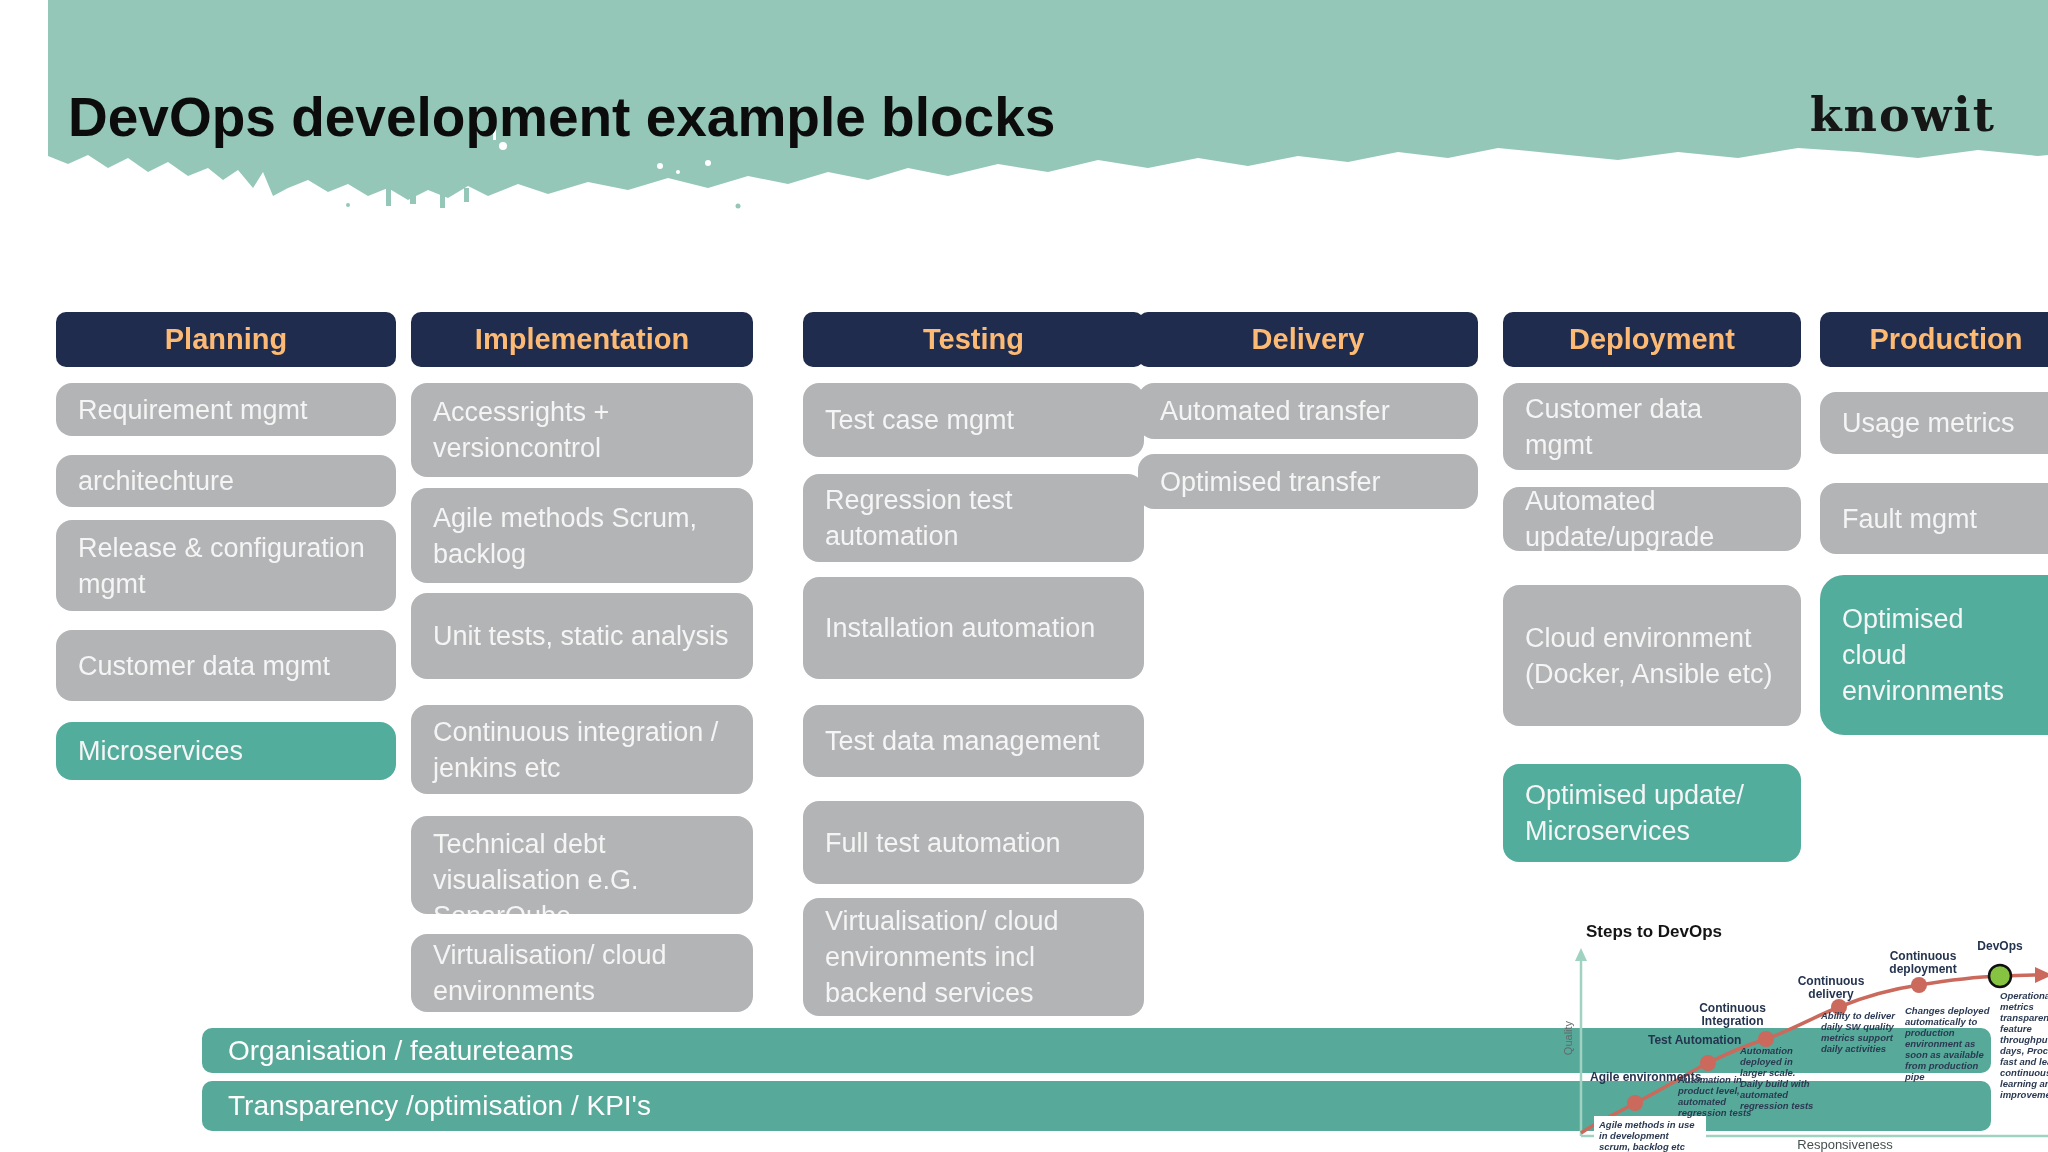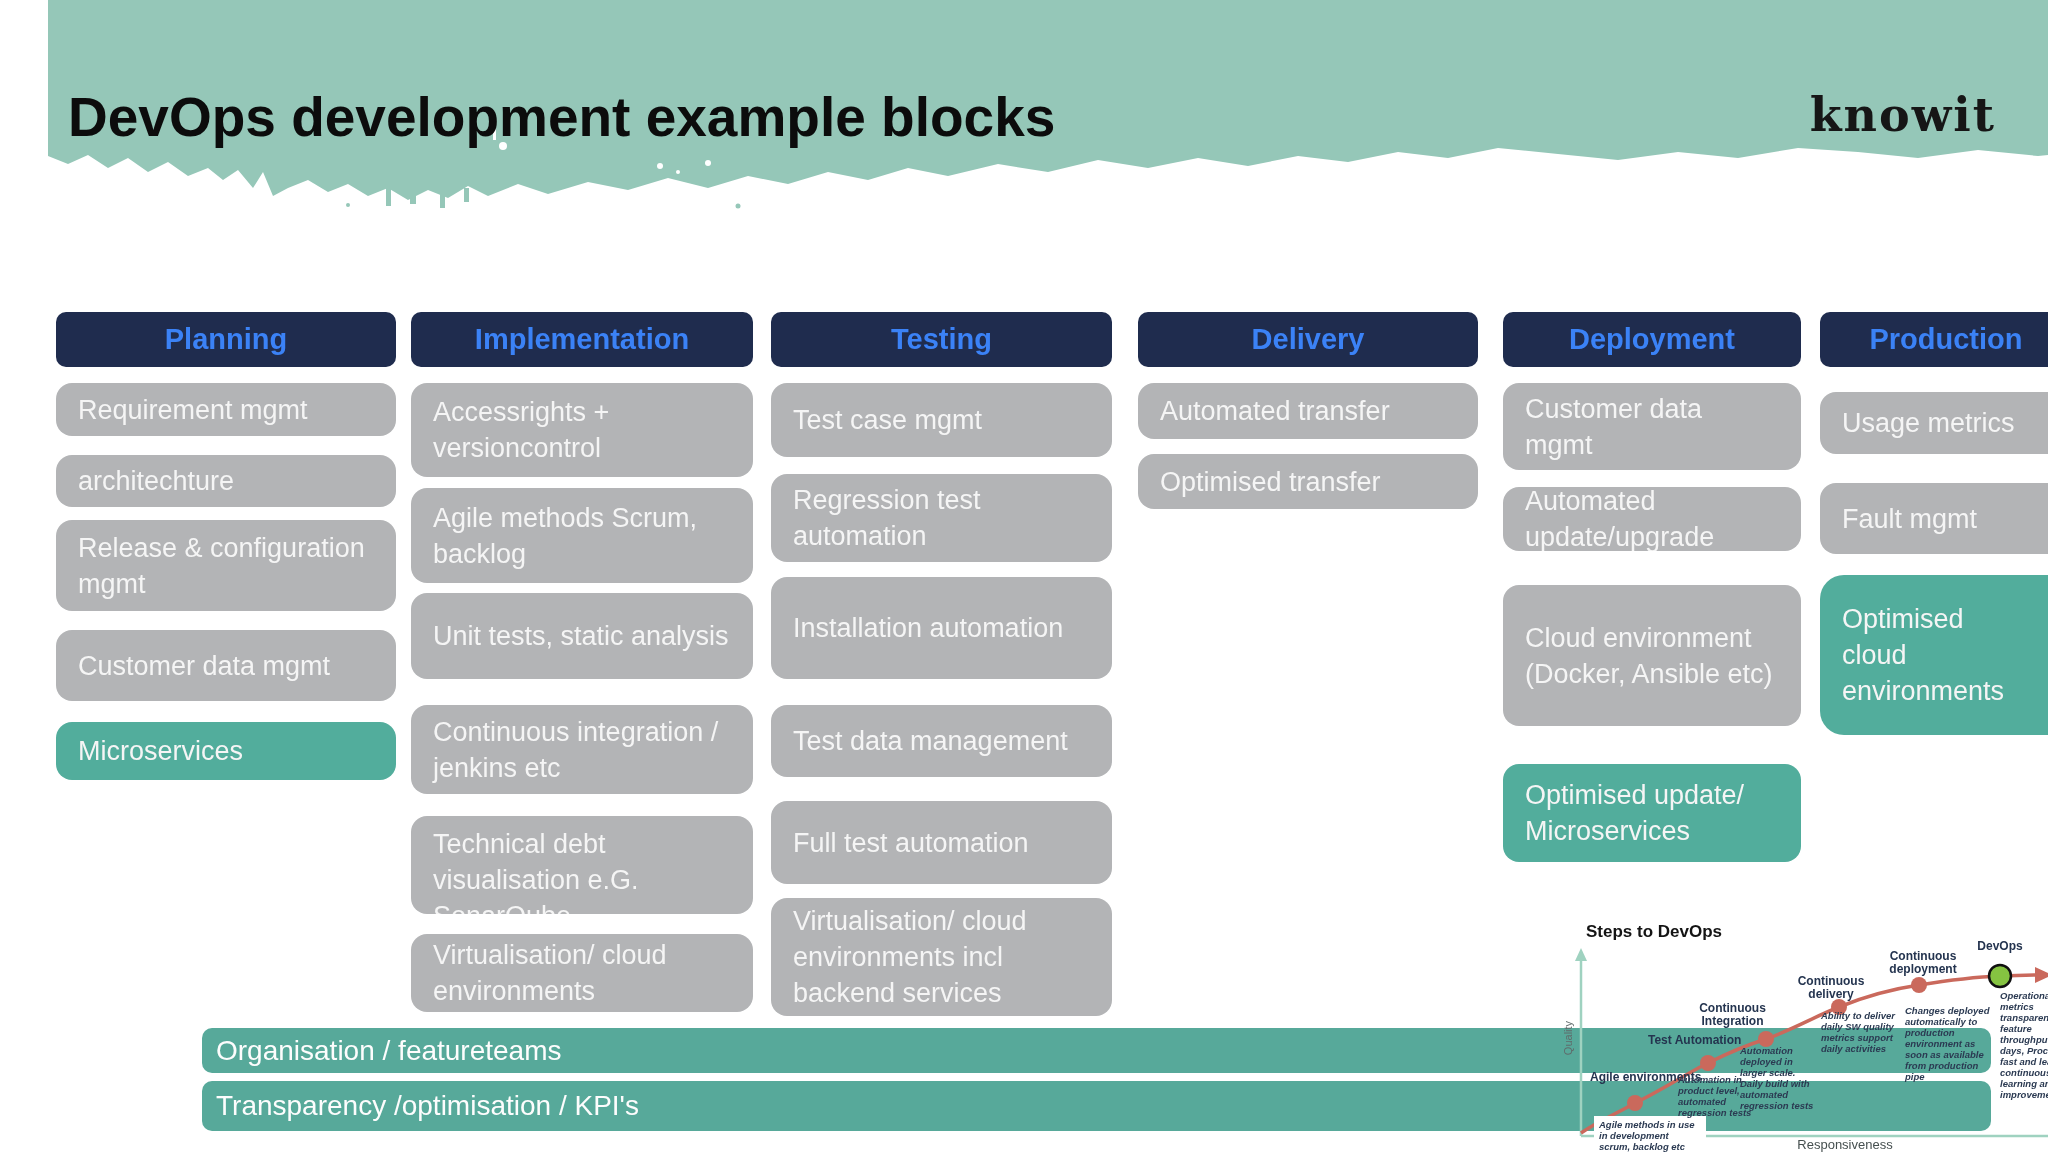--- a/index.html
+++ b/index.html
@@ -10,30 +10,30 @@
   .band-svg{position:absolute;left:0;top:0;z-index:1;}
   .slide-title{position:absolute;left:20px;top:48px;z-index:2;font-size:55px;font-weight:700;
                color:#0c0c0c;letter-spacing:0px;}
   .logo{position:absolute;right:100px;top:88px;z-index:2;font-family:"DejaVu Serif",serif;
         font-weight:700;font-size:46px;color:#161616;letter-spacing:2px;}
 
   
   .col{position:absolute;top:0;height:1152px;z-index:3;}
   .col-header{position:absolute;left:0;right:0;top:312px;height:55px;background:#1f2c4e;
               border-radius:10px;display:flex;align-items:center;justify-content:center;
-              color:#3b82f6;font-size:29px;font-weight:700;}
+              color:#fdba74;font-size:29px;font-weight:700;}
   .block{position:absolute;left:0;right:0;background:#b3b4b6;border-radius:16px;
          color:#f5f5f5;font-size:27px;line-height:36px;padding:0 22px;
          display:flex;align-items:center;overflow:hidden;box-sizing:border-box;}
   .block.teal{background:#52ad9c;}
   .block.top-align{align-items:flex-start;padding-top:10px;}
 
   
   .bar{position:absolute;left:154px;width:1789px;background:#57a99a;border-radius:10px;
-       color:#fdfdfd;font-size:28px;display:flex;align-items:center;padding-left:14px;
+       color:#fdfdfd;font-size:28px;display:flex;align-items:center;padding-left:26px;
        box-sizing:border-box;z-index:2;}
 
   
   .steps-chart{position:absolute;left:1512px;top:914px;width:536px;height:238px;z-index:6;}
   .steps-chart svg{position:absolute;left:0;top:0;}
   .chart-title{position:absolute;left:26px;top:8px;font-size:17px;font-weight:700;color:#141414;}
   .axis-y{position:absolute;left:-32px;top:118px;width:80px;text-align:center;font-size:11px;
           color:#5f6b6b;transform:rotate(-90deg);}
   .axis-x{position:absolute;left:210px;top:223px;width:150px;text-align:center;font-size:13px;
           color:#454f4f;}
@@ -106,21 +106,21 @@
         <span>Continuous integration / jenkins etc</span>
       </div>
     <div class="block top-align" style="top:816px;height:98px;">
         <span>Technical debt visualisation e.G. SonarQube</span>
       </div>
     <div class="block" style="top:934px;height:78px;">
         <span>Virtualisation/ cloud environments</span>
       </div>
   </div>
 
-  <div class="col" style="left:723px;width:341px;">
+  <div class="col" style="left:755px;width:341px;">
     <div class="col-header">Testing</div>
     <div class="block" style="top:383px;height:74px;">
         <span>Test case mgmt</span>
       </div>
     <div class="block" style="top:474px;height:88px;">
         <span>Regression test automation</span>
       </div>
     <div class="block" style="top:577px;height:102px;">
         <span>Installation automation</span>
       </div>

